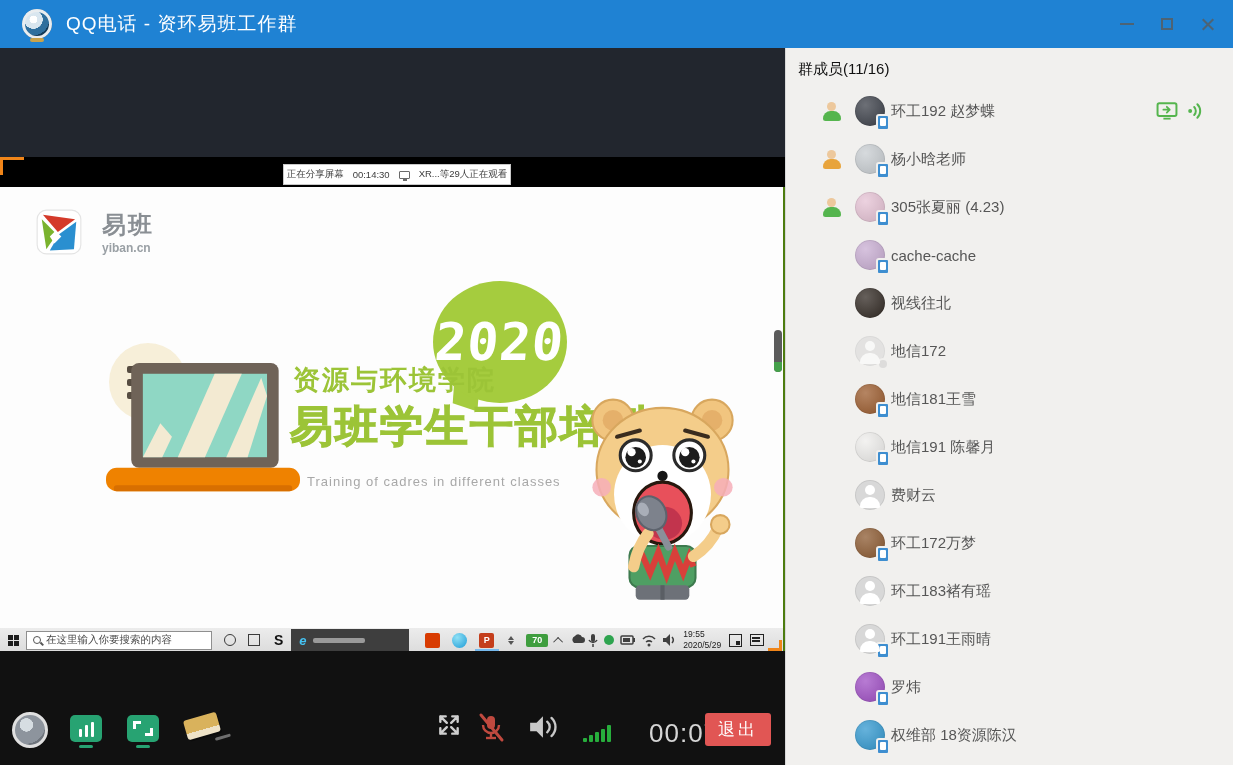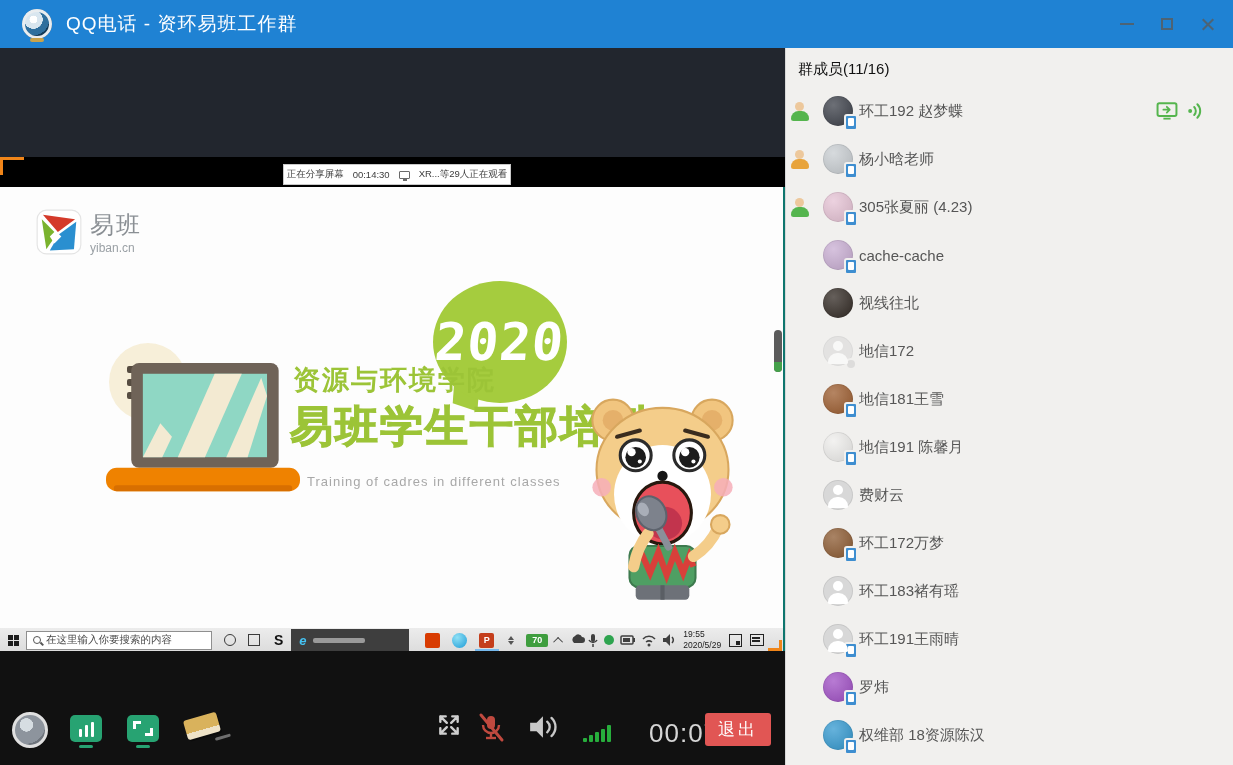--- a/index.html
+++ b/index.html
@@ -20,38 +20,38 @@
   .win-btn { width:32px; height:32px; display:flex; align-items:center; justify-content:center; cursor:default; }
   .glyph-min { width:14px; height:2px; background:#4d6374; }
   .glyph-max { width:12px; height:12px; border:2px solid #4d6374; }
   .glyph-close { position:relative; width:15px; height:15px; }
   .glyph-close::before, .glyph-close::after { content:""; position:absolute; left:7px; top:0;
     width:2px; height:15px; background:#4d6374; }
   .glyph-close::before { transform:rotate(45deg); }
   .glyph-close::after { transform:rotate(-45deg); }
 
   
-  .video-area { position:absolute; left:0; top:48px; width:785px; height:717px; background:#0f766e; }
+  .video-area { position:absolute; left:0; top:48px; width:785px; height:717px; background:#4d7c0f; }
   .video-top-strip { position:absolute; left:0; top:0; width:100%; height:109px; background:#22262e; }
   .black-band { position:absolute; left:0; top:109px; width:100%; height:30px; background:#000; }
   .share-corner-tl { position:absolute; left:0; top:109px; width:24px; height:18px;
     border-left:3px solid var(--share-border-orange,#F08519); border-top:3px solid var(--share-border-orange,#F08519); }
   .share-corner-br { position:absolute; left:768px; top:592px; width:14px; height:11px;
     border-right:3px solid var(--share-border-orange,#F08519); border-bottom:3px solid var(--share-border-orange,#F08519); }
 
   .share-pill { position:absolute; left:283px; top:116px; width:228px; height:21px; background:#fff;
     border:1px solid #c9c9c9; display:flex; align-items:center; justify-content:center; gap:9px;
     font-size:9.5px; color:#3c3c3c; }
   .mini-monitor { position:relative; width:11px; height:8px; border:1px solid #6a6a6a; border-radius:1px; }
   .mini-monitor::after { content:""; position:absolute; left:3px; bottom:-3px; width:4px; height:2px; background:#6a6a6a; }
 
   
   .slide { position:absolute; left:0; top:139px; width:783px; height:441px; background:#fdfdfd; overflow:hidden; }
 
-  .yiban-logo { position:absolute; left:36px; top:22px; display:flex; align-items:flex-start; gap:8px; }
+  .yiban-logo { position:absolute; left:36px; top:22px; display:flex; align-items:flex-start; gap:20px;font-weight:bold; }
   .logo-text-block { display:flex; flex-direction:column; }
   .logo-cn { font-size:24px; color:#8a8f94; letter-spacing:2px; }
   .logo-en { font-size:12px; color:#9aa0a5; margin-top:0px; }
 
   .bubble-menu { position:absolute; left:104px; top:155px; width:92px; height:92px; }
   .laptop { position:absolute; left:106px; top:176px; width:194px; height:136px; }
 
   .year-bubble { position:absolute; left:433px; top:94px; width:134px; height:122px; }
   .year-circle { position:absolute; inset:0; background:#a5cc3e; border-radius:50%; display:flex;
     align-items:center; justify-content:center; }
@@ -147,21 +147,21 @@
   .timer { position:absolute; left:620px; top:10px; font-size:26px; color:#d5d5d5; letter-spacing:1px;margin-left:29px; }
   .exit-btn { position:absolute; left:705px; top:5px; width:66px; height:33px;
     background:var(--exit-red,#E15654); border:none; border-radius:3px; color:#fff; font-size:17px;
     letter-spacing:3px; font-family:inherit; display:flex; align-items:center; justify-content:center; cursor:pointer; }
 
   
   .members-panel { position:absolute; left:785px; top:48px; width:448px; height:717px;
     background:#f1f0ee; border-left:1px solid #d8d8d8; overflow:hidden; }
   .panel-header { padding:12px 0 0 12px; font-size:15px; color:#111; }
   .member-list { margin-top:8px; }
-  .member-row { position:relative; height:48px; display:flex; align-items:center; padding-left:4px; }
+  .member-row { position:relative; height:48px; display:flex; align-items:center; padding-left:36px; }
   .presence { position:relative; width:20px; height:19px; flex:0 0 20px; margin-right:13px; }
   .presence::before { content:""; position:absolute; left:5px; top:0; width:9px; height:9px;
     border-radius:50%; background:#edc89c; }
   .presence::after { content:""; position:absolute; left:1px; bottom:0; width:18px; height:10px;
     border-radius:9px 9px 3px 3px; background:var(--pc,#999); }
   .presence.green { --pc:var(--member-indicator-green,#55B54E); }
   .presence.orange { --pc:var(--member-indicator-orange,#E8A43C); }
   .presence.hidden { visibility:hidden; }
   .avatar { position:relative; width:30px; height:30px; border-radius:50%; flex:0 0 30px;
     box-shadow:inset 0 0 0 1px rgba(0,0,0,.08); background:#bbb; }

